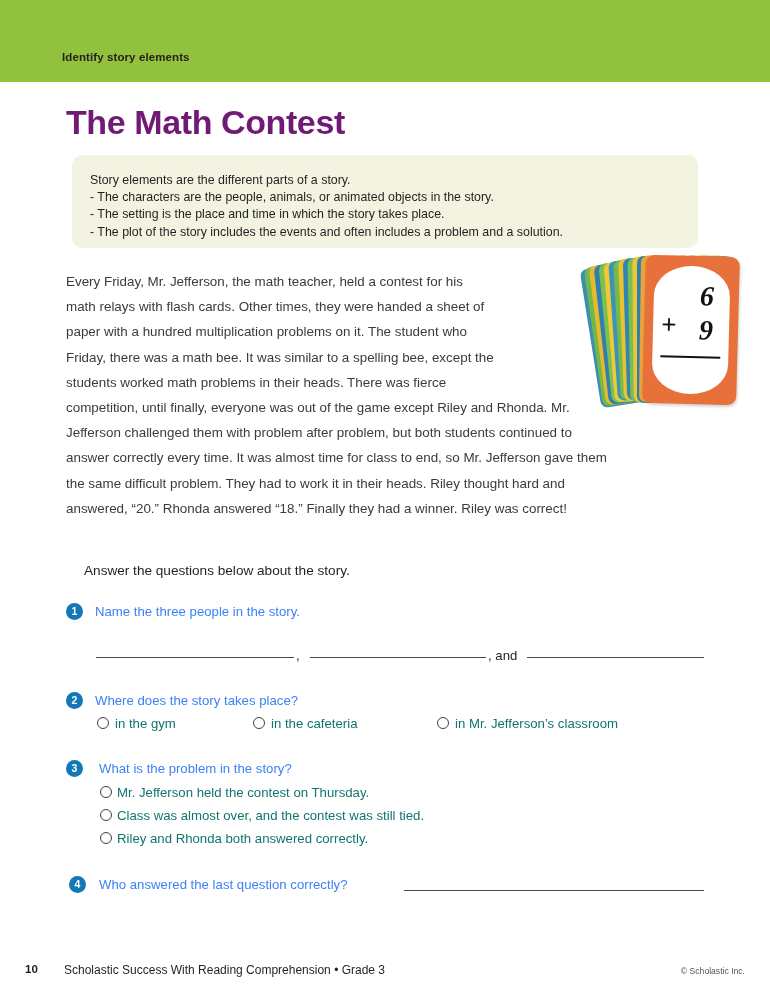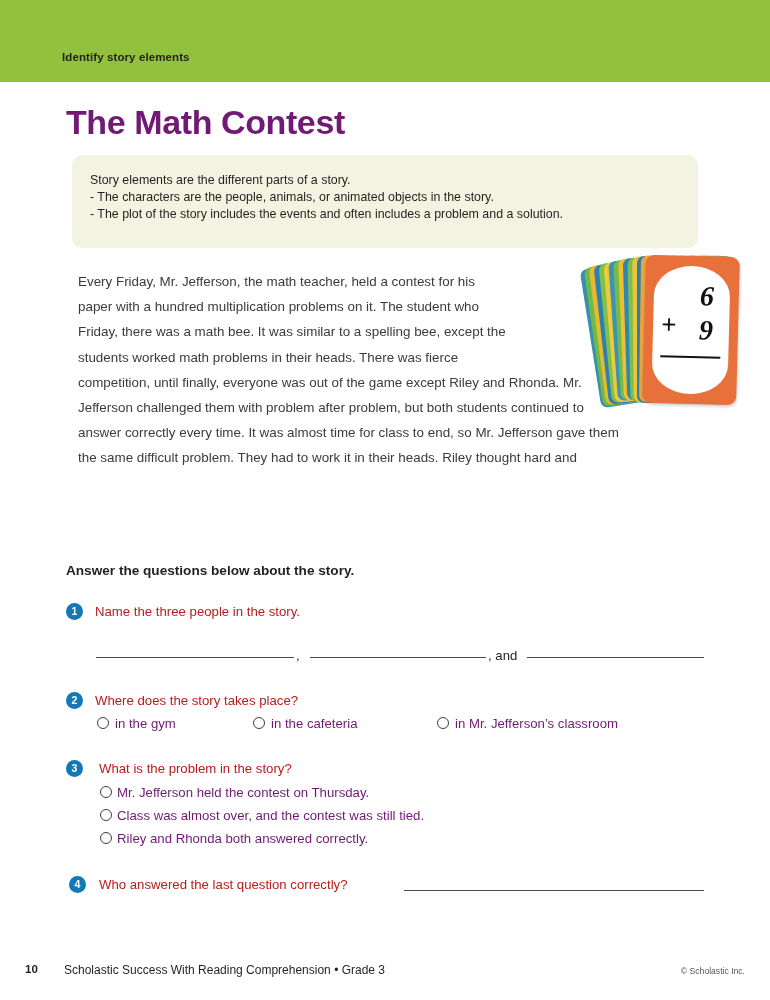--- a/index.html
+++ b/index.html
@@ -149,60 +149,59 @@
     position: absolute;
     left: 66px;
     top: 269px;
     width: 636px;
     font-size: 13.4px;
     line-height: 25.2px;
     color: #3b3b3c;
   }
   .story-l {
     white-space: nowrap;
-    margin-left: 12px;
   }
   .story-narrow {
     width: 512px;
   }
 
   
   .directions {
     position: absolute;
-    left: 66px;
+    left: 84px;
     top: 563px;
     font-size: 13.6px;
-    font-weight: bold;
+    font-weight: normal;
     color: #231f20;
     white-space: nowrap;
   }
 
   
   .qnum {
     position: absolute;
     width: 17px;
     height: 17px;
     border-radius: 50%;
     background: #1278b6;
     color: #ffffff;
     font-size: 10.5px;
     font-weight: bold;
     text-align: center;
     line-height: 17px;
   }
   .qtext {
     position: absolute;
     font-size: 13.2px;
-    color: #b91c1c;
+    color: #3b82f6;
     white-space: nowrap;
   }
   .opt {
     position: absolute;
     font-size: 13.2px;
-    color: #701a75;
+    color: #0f766e;
     white-space: nowrap;
   }
   .radio {
     position: absolute;
     width: 12px;
     height: 12px;
     border: 1.2px solid #3f3f3f;
     border-radius: 50%;
     box-sizing: border-box;
   }
@@ -258,20 +257,21 @@
 
 <div class="banner"></div>
 <div class="banner-label">Identify story elements</div>
 
 <div class="page-title">The Math Contest</div>
 
 <div class="callout">
   <div class="callout-inner">
     <div class="callout-line">Story elements are the different parts of a story.</div>
     <div class="callout-line">- The characters are the people, animals, or animated objects in the story.</div>
+    <div class="callout-line">- The setting is the place and time in which the story takes place.</div>
     <div class="callout-line">- The plot of the story includes the events and often includes a problem and a solution.</div>
   </div>
 </div>
 
 <div class="cards">
   <div class="card-fan" style="left:2px;  top:14px; width:92px; height:140px; background:#3a8fae; transform:rotate(-9deg);"></div>
   <div class="card-fan" style="left:5px;  top:13px; width:92px; height:140px; background:#6fb84a; transform:rotate(-8deg);"></div>
   <div class="card-fan" style="left:9px;  top:12px; width:92px; height:140px; background:#e8b92e; transform:rotate(-7.2deg);"></div>
   <div class="card-fan" style="left:13px; top:12px; width:92px; height:140px; background:#2f7fb0; transform:rotate(-6.4deg);"></div>
   <div class="card-fan" style="left:17px; top:11px; width:92px; height:140px; background:#7cc04e; transform:rotate(-5.6deg);"></div>
@@ -292,27 +292,29 @@
         <span class="m-plus">+</span>
         <span class="m-nine">9</span>
         <div class="m-rule"></div>
       </div>
     </div>
   </div>
 </div>
 
 <div class="story">
   <div class="story-l story-narrow">Every Friday, Mr. Jefferson, the math teacher, held a contest for his</div>
+  <div class="story-l story-narrow">math relays with flash cards. Other times, they were handed a sheet of</div>
   <div class="story-l story-narrow">paper with a hundred multiplication problems on it. The student who</div>
   <div class="story-l story-narrow">Friday, there was a math bee. It was similar to a spelling bee, except the</div>
   <div class="story-l story-narrow">students worked math problems in their heads. There was fierce</div>
   <div class="story-l">competition, until finally, everyone was out of the game except Riley and Rhonda. Mr.</div>
   <div class="story-l">Jefferson challenged them with problem after problem, but both students continued to</div>
   <div class="story-l">answer correctly every time. It was almost time for class to end, so Mr. Jefferson gave them</div>
   <div class="story-l">the same difficult problem. They had to work it in their heads. Riley thought hard and</div>
+  <div class="story-l">answered, “20.” Rhonda answered “18.” Finally they had a winner. Riley was correct!</div>
 </div>
 
 <div class="directions">Answer the questions below about the story.</div>
 
 <div class="qnum" style="left:66px; top:603px;">1</div>
 <div class="qtext" style="left:95px; top:604px;">Name the three people in the story.</div>
 <div class="blank" style="left:96px; top:657px; width:198px;"></div>
 <div class="conj" style="left:296px; top:648px;">,</div>
 <div class="blank" style="left:310px; top:657px; width:176px;"></div>
 <div class="conj" style="left:488px; top:648px;">, and</div>

